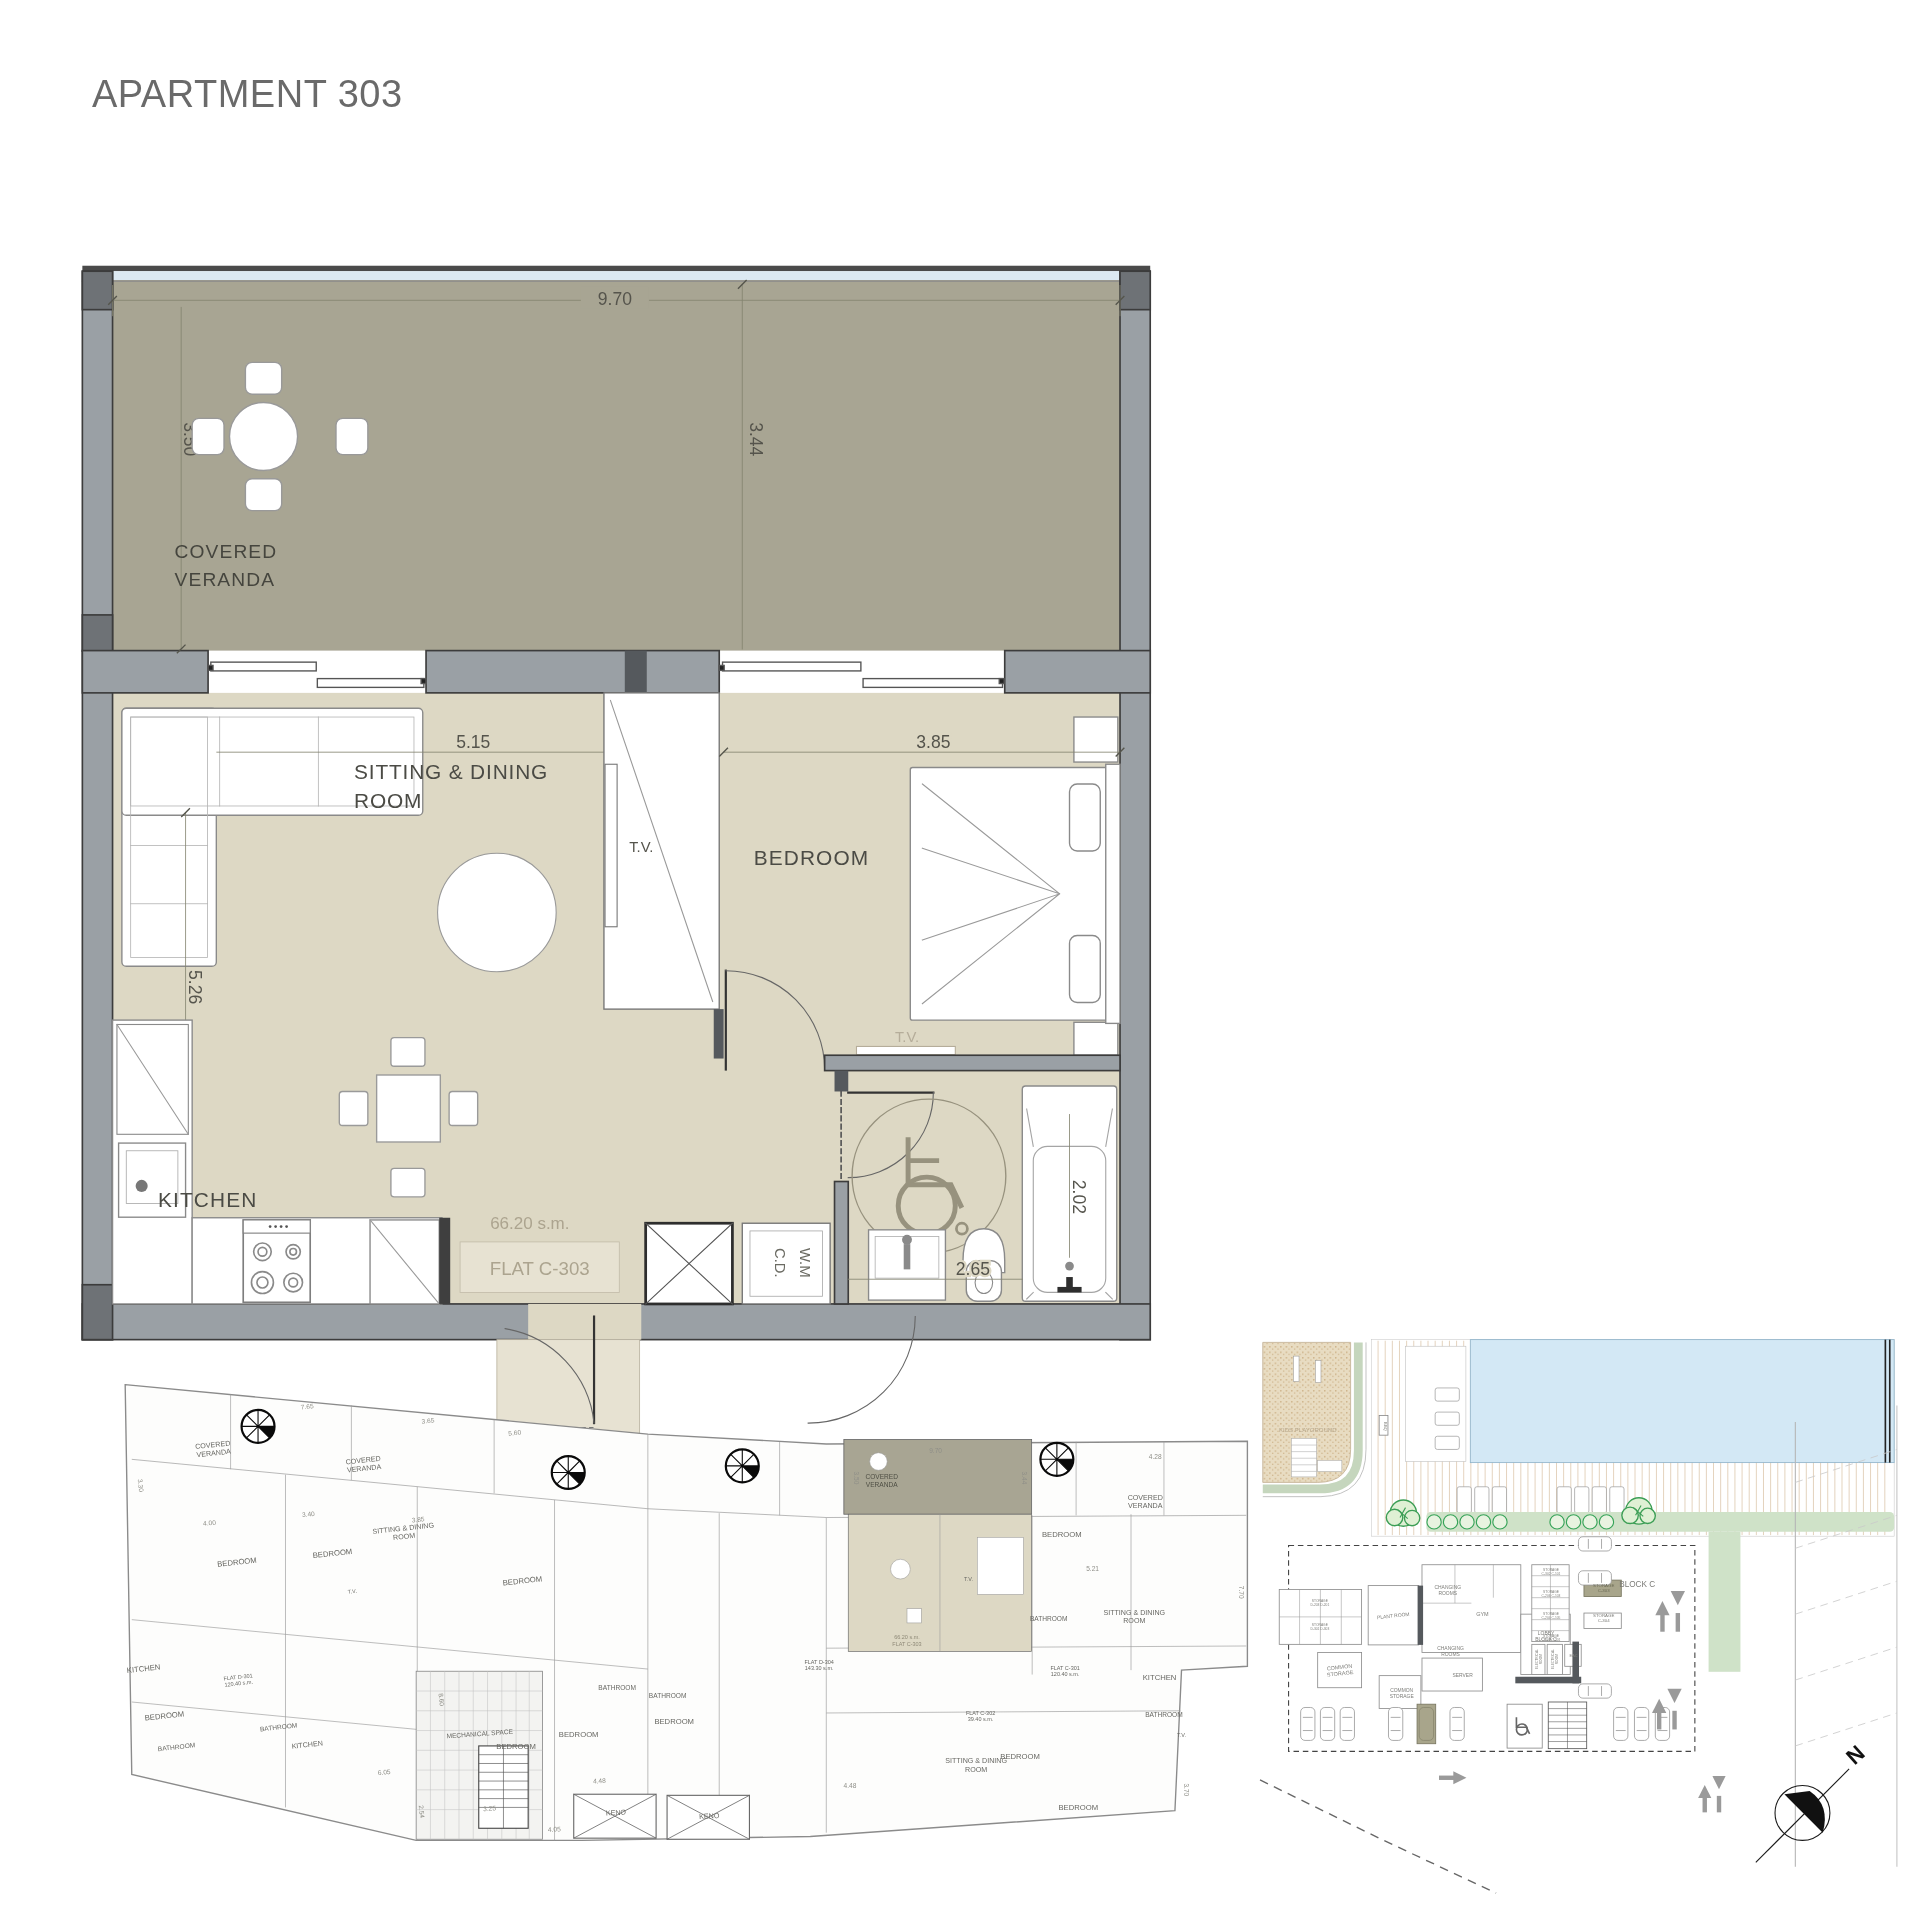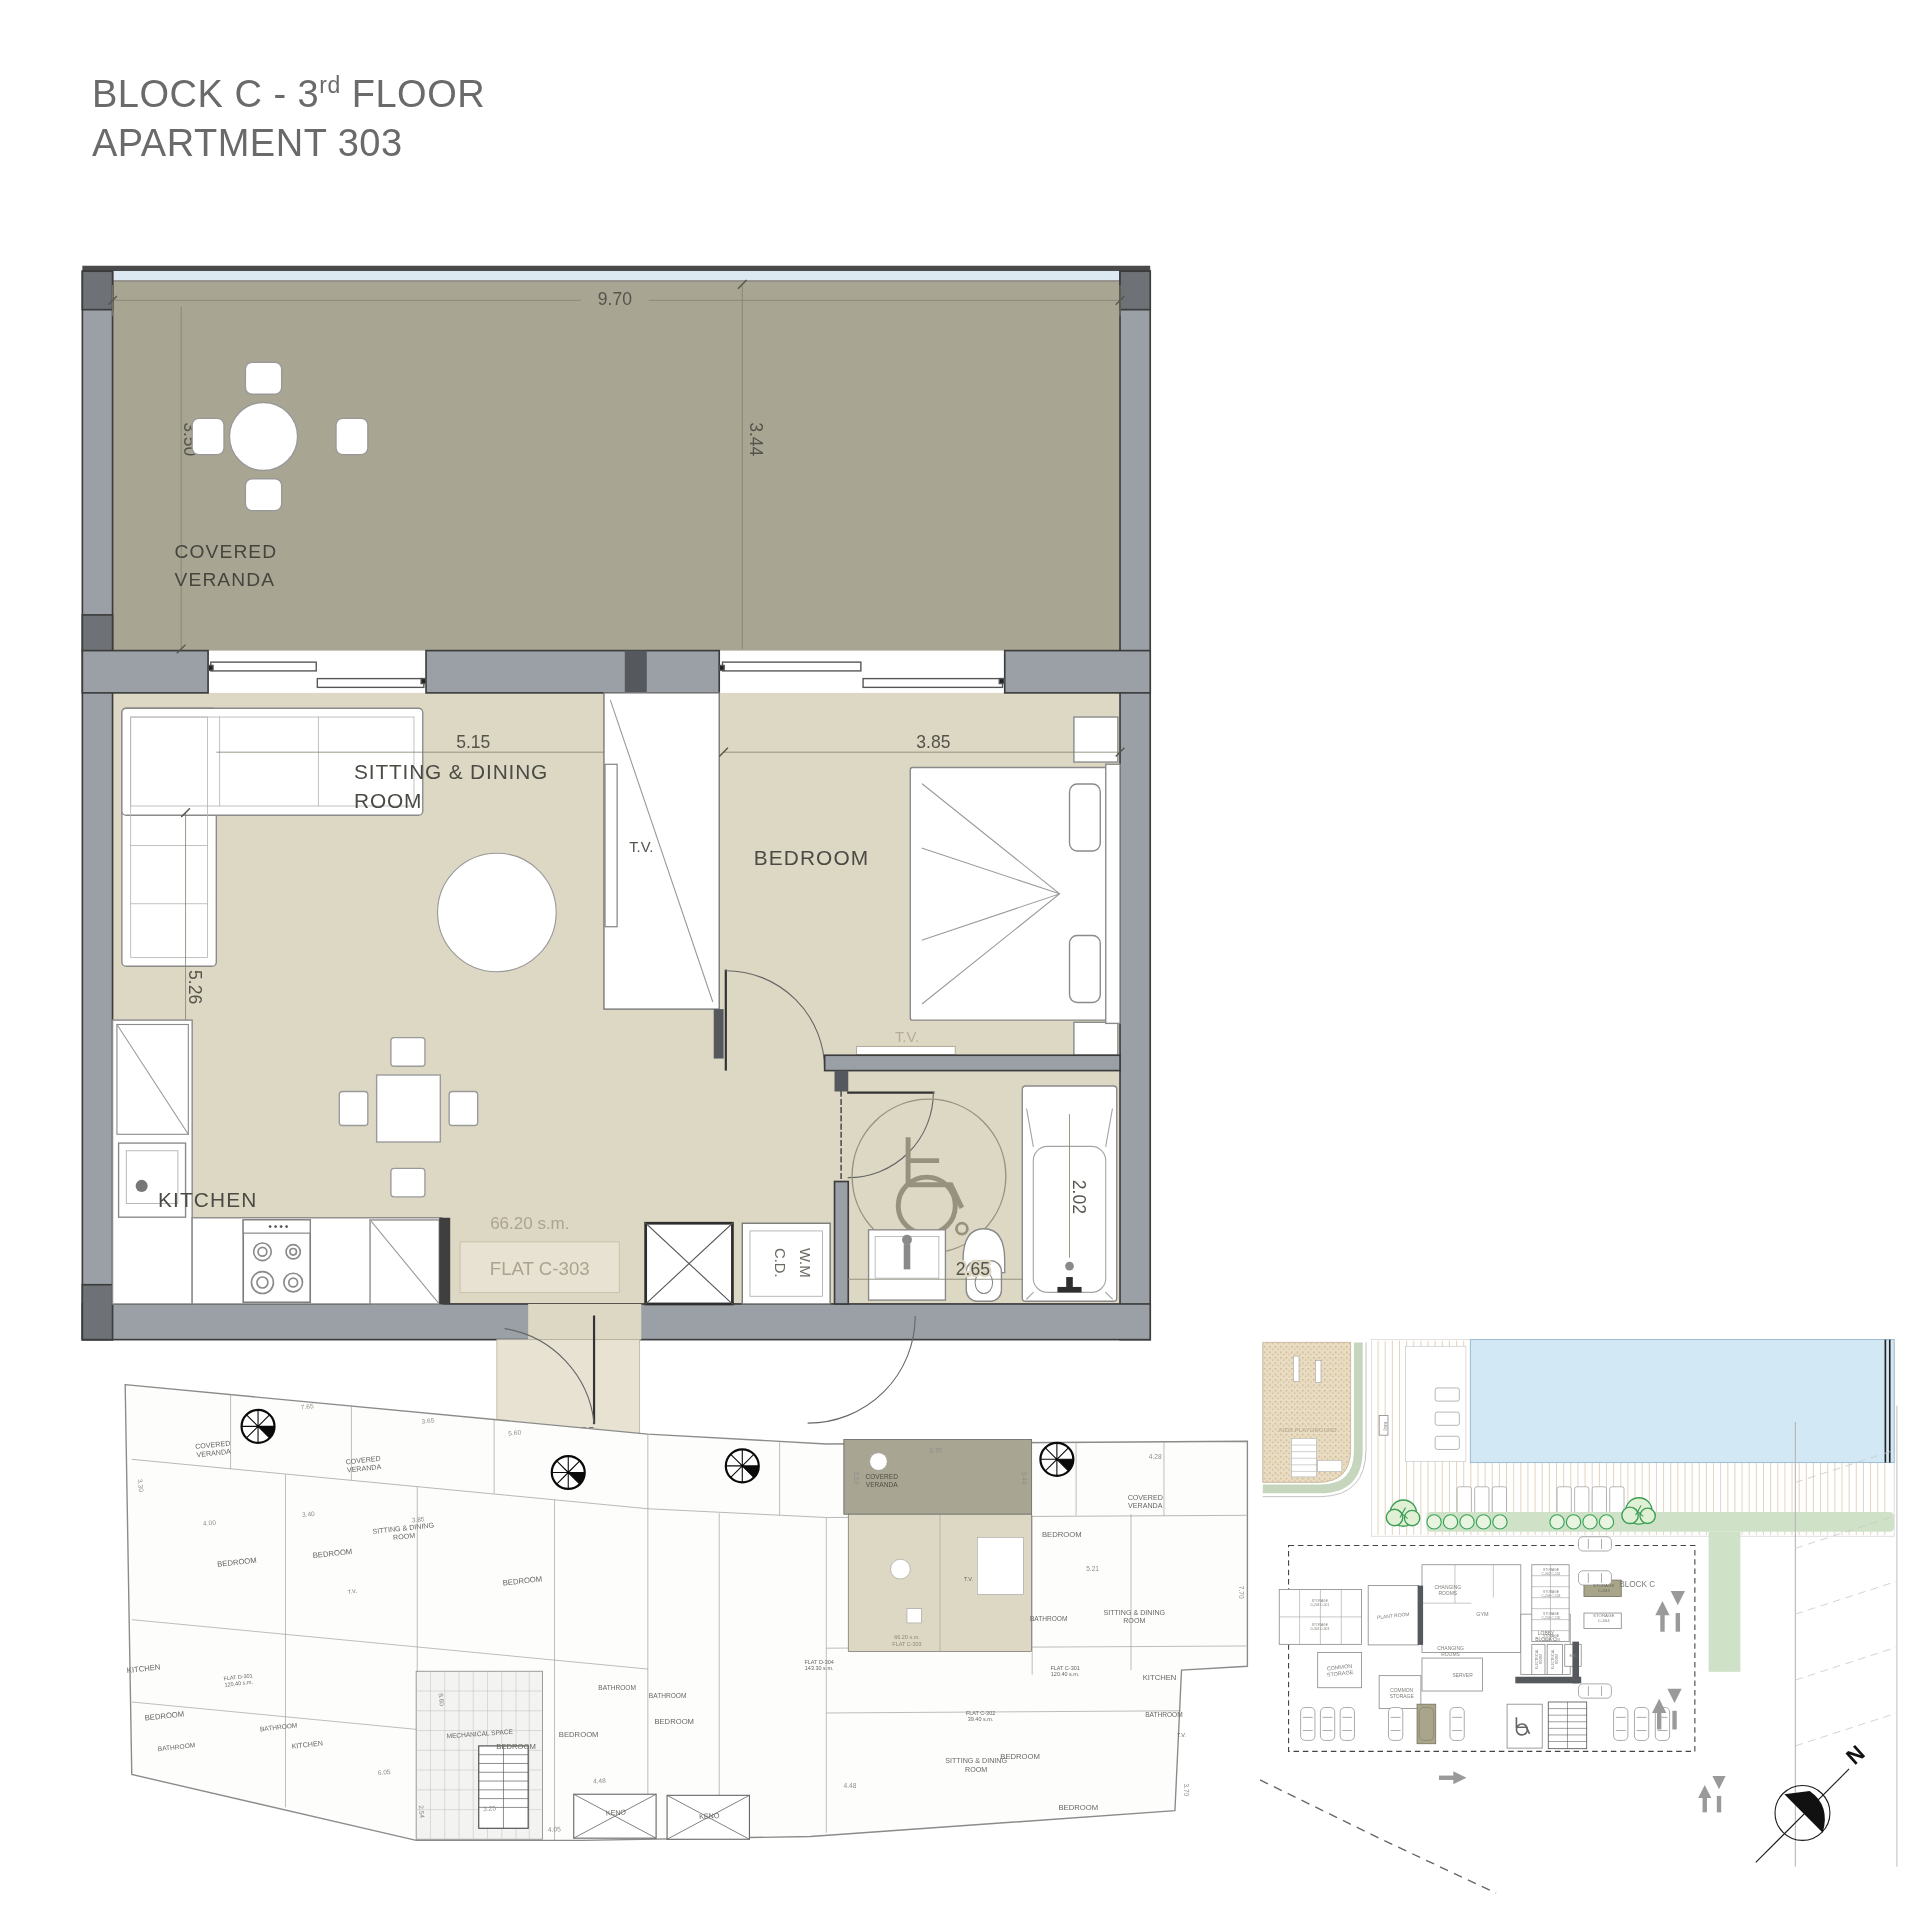--- a/index.html
+++ b/index.html
@@ -10,21 +10,20 @@
   .sheet-title sup{font-size:23px;vertical-align:super;line-height:0;}
   svg text{font-family:"Liberation Sans","DejaVu Sans",sans-serif;}
   .dimtxt{paint-order:stroke;}
 </style>
 </head>
 <body>
 
 <div class="canvas">
 
   <div class="sheet-title">
-    <div><span>BLOCK C - 3</span><sup>rd</sup><span> FLOOR</span></div>
     <div>APARTMENT 303</div>
   </div>
 
   <svg width="1926" height="1926" viewBox="0 0 3508 3508" style="position:absolute;left:0;top:0;">
     <defs></defs>
 
     <g stroke-linecap="square">
 
       <rect x="205" y="510" width="1835" height="675" fill="#a8a593"></rect>
       <rect x="205" y="1262" width="1835" height="1113" fill="#ddd8c4"></rect>

